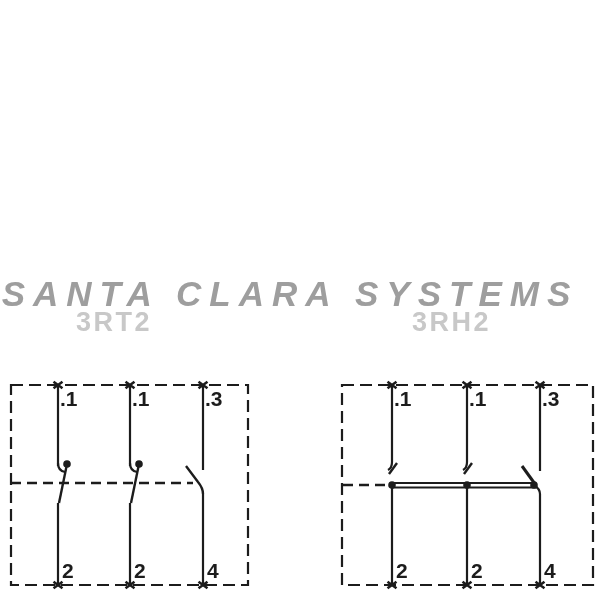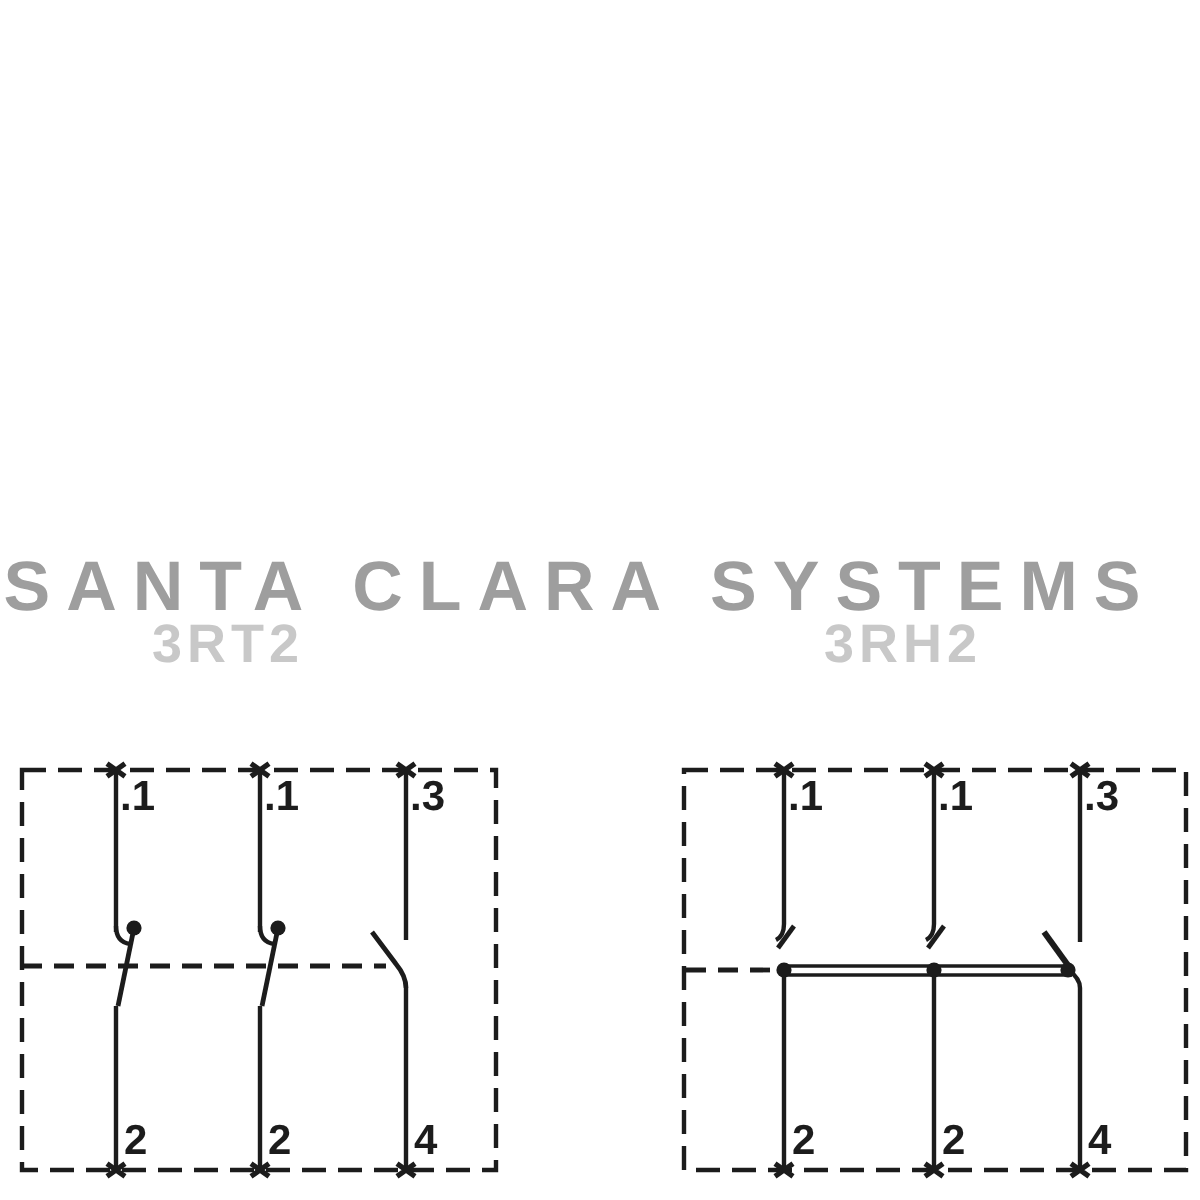--- a/index.html
+++ b/index.html
@@ -12,20 +12,21 @@
     --line:#1c1c1c;
     --wm:#9e9e9e;
     --wm-sub:#c8c8c8;
   }
   .watermark-brand{
     position:absolute;left:0;top:276px;width:580px;
     text-align:center;white-space:nowrap;
     font-size:35px;font-weight:700;letter-spacing:8px;
     color:var(--wm);line-height:1;
     user-select:none;
+    font-style:italic;
   }
   .model-label{
     position:absolute;top:309px;
     font-size:27px;font-weight:700;letter-spacing:2.5px;
     color:var(--wm-sub);line-height:1;white-space:nowrap;
     user-select:none;
   }
   .model-label.left{left:76px;}
   .model-label.right{left:412px;text-align:center;}
   .schematic-svg{position:absolute;left:0;top:0;}

